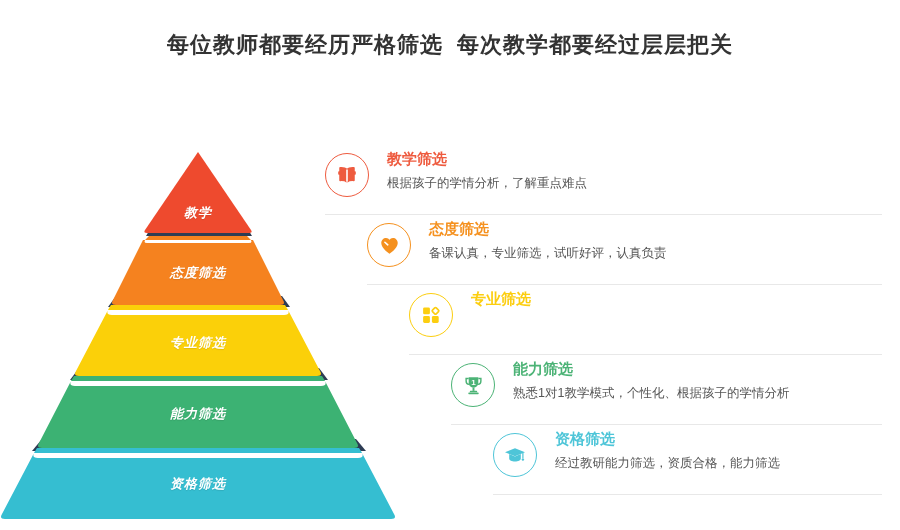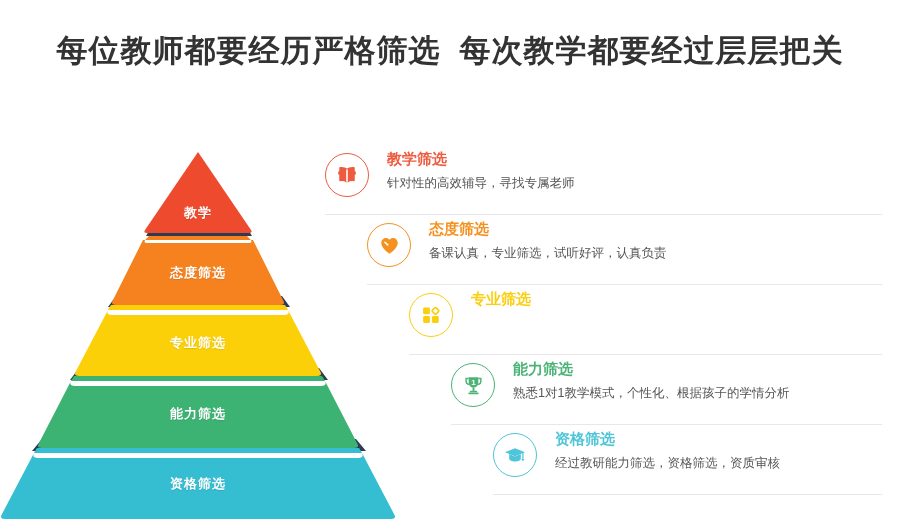--- a/index.html
+++ b/index.html
@@ -10,21 +10,21 @@
     overflow:hidden;
     position:relative;
   }
   .page{position:relative;width:900px;height:530px;}
 
   
   .title{
     position:absolute;
     left:0;top:30px;width:900px;
     text-align:center;
-    font-size:31px;
+    font-size:22px;
     font-weight:bold;
     color:#333333;
     letter-spacing:1px;
     white-space:pre;
   }
 
   
   .pyramid{
     position:absolute;
     left:0;top:140px;
@@ -36,20 +36,21 @@
   .tier-label{
     position:absolute;
     color:#ffffff;
     font-size:13px;
     font-weight:bold;
     letter-spacing:1px;
     white-space:nowrap;
     text-align:right;
     transform:translate(-50%,-50%);
     text-shadow:0 1px 1px rgba(0,0,0,.10);
+    font-style:italic;
   }
 
   
   .list{
     position:absolute;
     left:325px;top:145px;
     width:575px;
   }
   .row{
     position:relative;
@@ -140,21 +141,21 @@
           <svg width="24" height="24" viewBox="0 0 24 24" fill="none" stroke="#ee5b3f" stroke-width="1.9">
             <path d="M12 6.6 C10.4 5.2 8.2 4.8 5.2 5 L5.2 17.2 C8.2 17 10.4 17.4 12 18.8" fill="#ee5b3f" stroke="#ee5b3f" stroke-linejoin="round"></path>
             <path d="M12 6.6 C13.6 5.2 15.8 4.8 18.8 5 L18.8 17.2 C15.8 17 13.6 17.4 12 18.8" fill="#ee5b3f" stroke="#ee5b3f" stroke-linejoin="round"></path>
             <rect x="3.2" y="8.3" width="2.6" height="3.4" rx="0.8" fill="#ee5b3f" stroke="none"></rect>
             <rect x="18.2" y="8.3" width="2.6" height="3.4" rx="0.8" fill="#ee5b3f" stroke="none"></rect>
             <path d="M12 6.6 L12 18.8" stroke="#ffffff" stroke-width="1.6"></path>
           </svg>
         </span>
         <div class="txt" style="left:62px;">
           <div class="row-title" style="color:#ee5b3f;">教学筛选</div>
-          <div class="row-desc">针对性的高效辅导，寻找专属老师</div>
+          <div class="row-desc">根据孩子的学情分析，了解重点难点</div>
         </div>
         <div class="sep" style="left:0px;right:18px;"></div>
       </div>
     </div>
 
     <div class="row">
       <div class="rowinner">
         <span class="icon-wrap" style="left:42px;color:#f5911f;">
           <svg width="23" height="23" viewBox="0 0 24 24">
             <path d="M12 20.5 C12 20.5 3.4 14.9 3.4 9.3 C3.4 6.3 5.7 4.1 8.4 4.1
@@ -216,20 +217,20 @@
           <svg width="24" height="24" viewBox="0 0 24 24">
             <path d="M12 5.2 L22 9.2 L12 13.2 L2 9.2 Z" fill="#4ec5d8"></path>
             <path d="M6.2 11.1 L6.2 15.4 C6.2 17.2 8.8 18.5 12 18.5
                      C15.2 18.5 17.8 17.2 17.8 15.4 L17.8 11.1 L12 13.5 Z" fill="#4ec5d8"></path>
             <path d="M19.9 10 L19.9 15.6" stroke="#4ec5d8" stroke-width="1.2" fill="none"></path>
             <circle cx="19.9" cy="16.6" r="1.2" fill="#4ec5d8"></circle>
           </svg>
         </span>
         <div class="txt" style="left:230px;">
           <div class="row-title" style="color:#4ec5d8;">资格筛选</div>
-          <div class="row-desc">经过教研能力筛选，资格筛选，资质审核</div>
+          <div class="row-desc">经过教研能力筛选，资质合格，能力筛选</div>
         </div>
         <div class="sep" style="left:168px;right:18px;"></div>
       </div>
     </div>
 
   </div>
 </div>
 
 </body></html>

